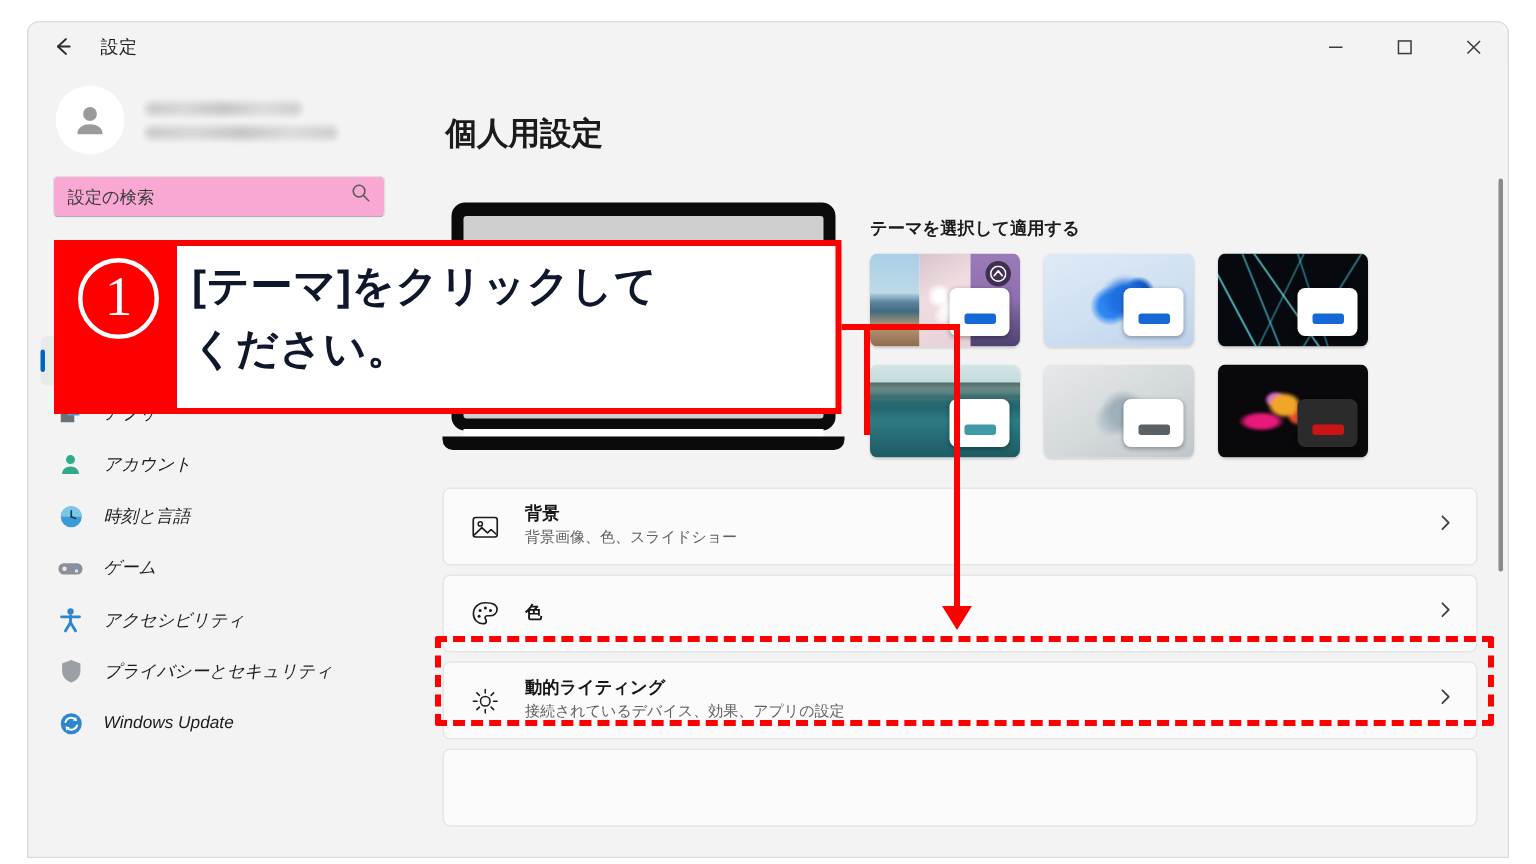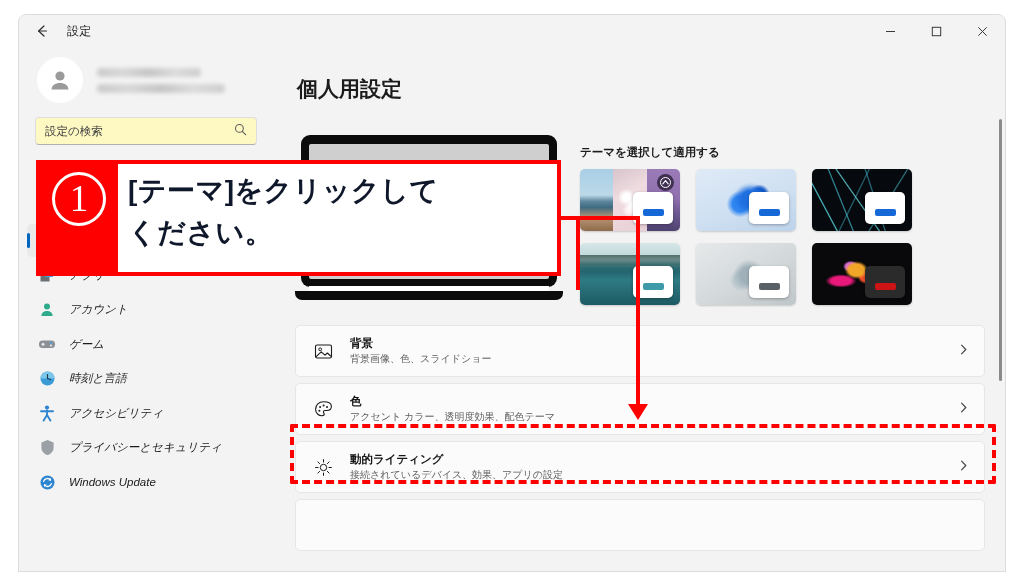--- a/index.html
+++ b/index.html
@@ -82,21 +82,21 @@
     filter: blur(2.3px);
     opacity: .95;
   }
   .blur-line.l1 { width: 104px; }
   .blur-line.l2 { width: 128px; margin-bottom: 0; }
 
   .searchbox {
     position: relative;
     margin: 2px 8px 10px 8px;
     height: 28px;
-    background: #fef9c3;
+    background: #f9a8d4;
     border: 1px solid #dedede;
     border-bottom-color: #b0b0b0;
     border-radius: 4px;
     display: flex; align-items: center;
   }
   .searchbox .ph {
     font-size: 11.5px; color: #3c3c3c; margin-left: 9px;
   }
   .searchbox .sicon {
     position: absolute; right: 9px; top: 50%; transform: translateY(-50%);
@@ -484,40 +484,40 @@
             <svg width="16" height="16" viewBox="0 0 16 16">
               <circle cx="8" cy="4.4" r="3" fill="#2eab8a"></circle>
               <path d="M2.4 14c0-3.2 2.6-5 5.6-5s5.6 1.8 5.6 5z" fill="#2eab8a"></path>
             </svg>
           </span>
           <span class="navlabel">アカウント</span>
         </div>
 
         <div class="navitem">
           <span class="navicon">
+            <svg width="17" height="17" viewBox="0 0 17 17">
+              <circle cx="8.5" cy="8.5" r="7" fill="#3b9bd6"></circle>
+              <path d="M1.5 8.5 a7 7 0 0 1 14 0 z" fill="#7cc6ea"></path>
+              <line x1="8.5" y1="8.5" x2="8.5" y2="4.6" stroke="#163c52" stroke-width="1.1" stroke-linecap="round"></line>
+              <line x1="8.5" y1="8.5" x2="11.4" y2="9.6" stroke="#163c52" stroke-width="1.1" stroke-linecap="round"></line>
+            </svg>
+          </span>
+          <span class="navlabel">時刻と言語</span>
+        </div>
+
+        <div class="navitem">
+          <span class="navicon">
             <svg width="18" height="14" viewBox="0 0 18 14">
               <rect x="1" y="3.5" width="16" height="7.5" rx="3.5" fill="#8b9096"></rect>
               <circle cx="5" cy="7.2" r="1.5" fill="#e9e9e9"></circle>
               <circle cx="13" cy="6.2" r="1.1" fill="#4aa3e0"></circle>
               <circle cx="13" cy="8.6" r="1.1" fill="#e9e9e9"></circle>
             </svg>
           </span>
           <span class="navlabel">ゲーム</span>
-        </div>
-
-        <div class="navitem">
-          <span class="navicon">
-            <svg width="17" height="17" viewBox="0 0 17 17">
-              <circle cx="8.5" cy="8.5" r="7" fill="#3b9bd6"></circle>
-              <path d="M1.5 8.5 a7 7 0 0 1 14 0 z" fill="#7cc6ea"></path>
-              <line x1="8.5" y1="8.5" x2="8.5" y2="4.6" stroke="#163c52" stroke-width="1.1" stroke-linecap="round"></line>
-              <line x1="8.5" y1="8.5" x2="11.4" y2="9.6" stroke="#163c52" stroke-width="1.1" stroke-linecap="round"></line>
-            </svg>
-          </span>
-          <span class="navlabel">時刻と言語</span>
         </div>
 
         <div class="navitem">
           <span class="navicon">
             <svg width="16" height="17" viewBox="0 0 16 17">
               <circle cx="8" cy="2.6" r="2.1" fill="#2f86d0"></circle>
               <path d="M2 6.2 H14" stroke="#2f86d0" stroke-width="1.9" stroke-linecap="round"></path>
               <path d="M8 5.4 V10 L4.6 15.6 M8 10 L11.4 15.6" stroke="#2f86d0" stroke-width="1.9" stroke-linecap="round" fill="none"></path>
             </svg>
           </span>
@@ -652,21 +652,20 @@
             <svg width="19" height="19" viewBox="0 0 19 19">
               <path d="M9.5 1.8 C4.8 1.8 1.6 5 1.6 9.2 c0 4 3 6.6 6.4 6.6 1.5 0 2.2-.8 2.2-1.7 0-.9-.8-1.3-.8-2.2 0-.8.7-1.4 1.6-1.4h1.6c2.6 0 4.8-1.6 4.8-4.3 0-2.8-3-4.4-7.9-4.4z" fill="none" stroke="#1b1b1b" stroke-width="1.1"></path>
               <circle cx="6.1" cy="7" r="1" fill="#1b1b1b"></circle>
               <circle cx="9.6" cy="5.4" r="1" fill="#1b1b1b"></circle>
               <circle cx="13" cy="7" r="1" fill="#1b1b1b"></circle>
               <circle cx="5.4" cy="10.8" r="1" fill="#1b1b1b"></circle>
             </svg>
           </span>
           <div class="rtexts">
             <div class="rtitle">色</div>
-            <div class="rsub">アクセント カラー、透明度効果、配色テーマ</div>
           </div>
           <span class="chev">
             <svg width="13" height="13" viewBox="0 0 13 13">
               <path d="M4.6 2.2 L8.8 6.5 L4.6 10.8" fill="none" stroke="#454545" stroke-width="1.2" stroke-linecap="round" stroke-linejoin="round"></path>
             </svg>
           </span>
         </div>
 
 
         <div class="srow">

